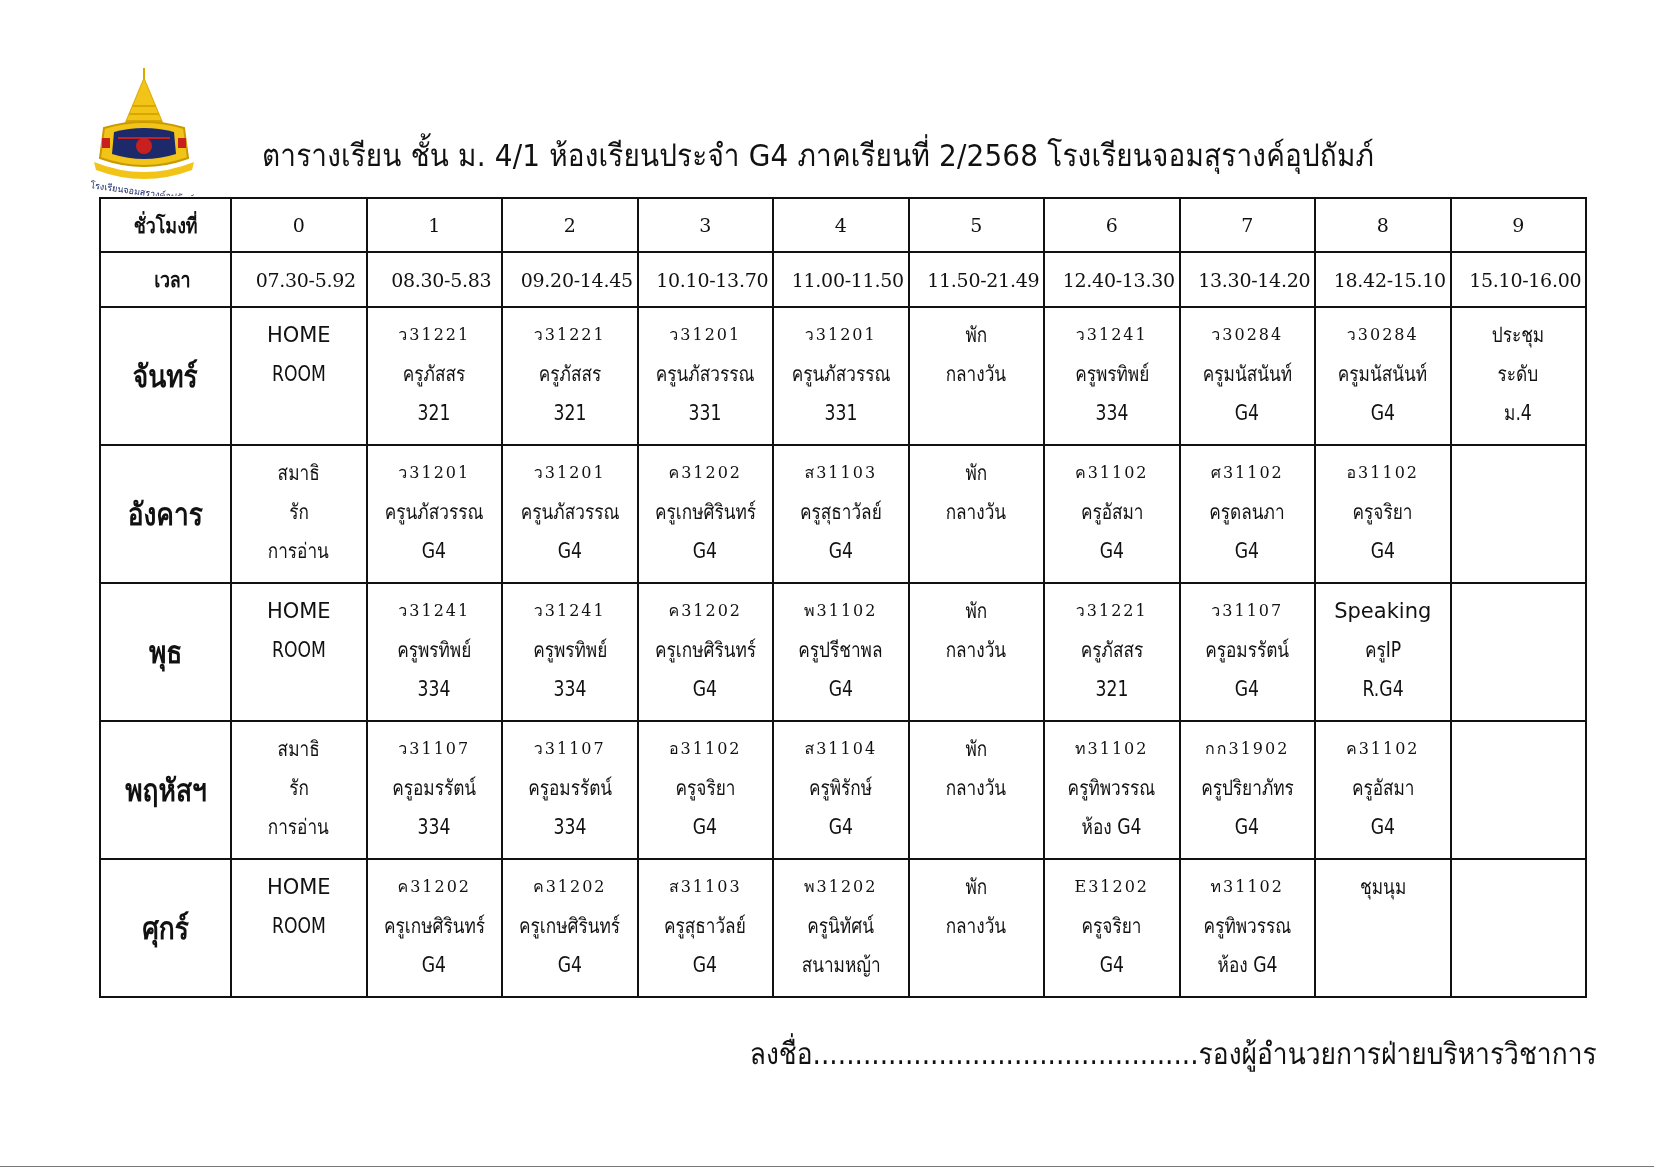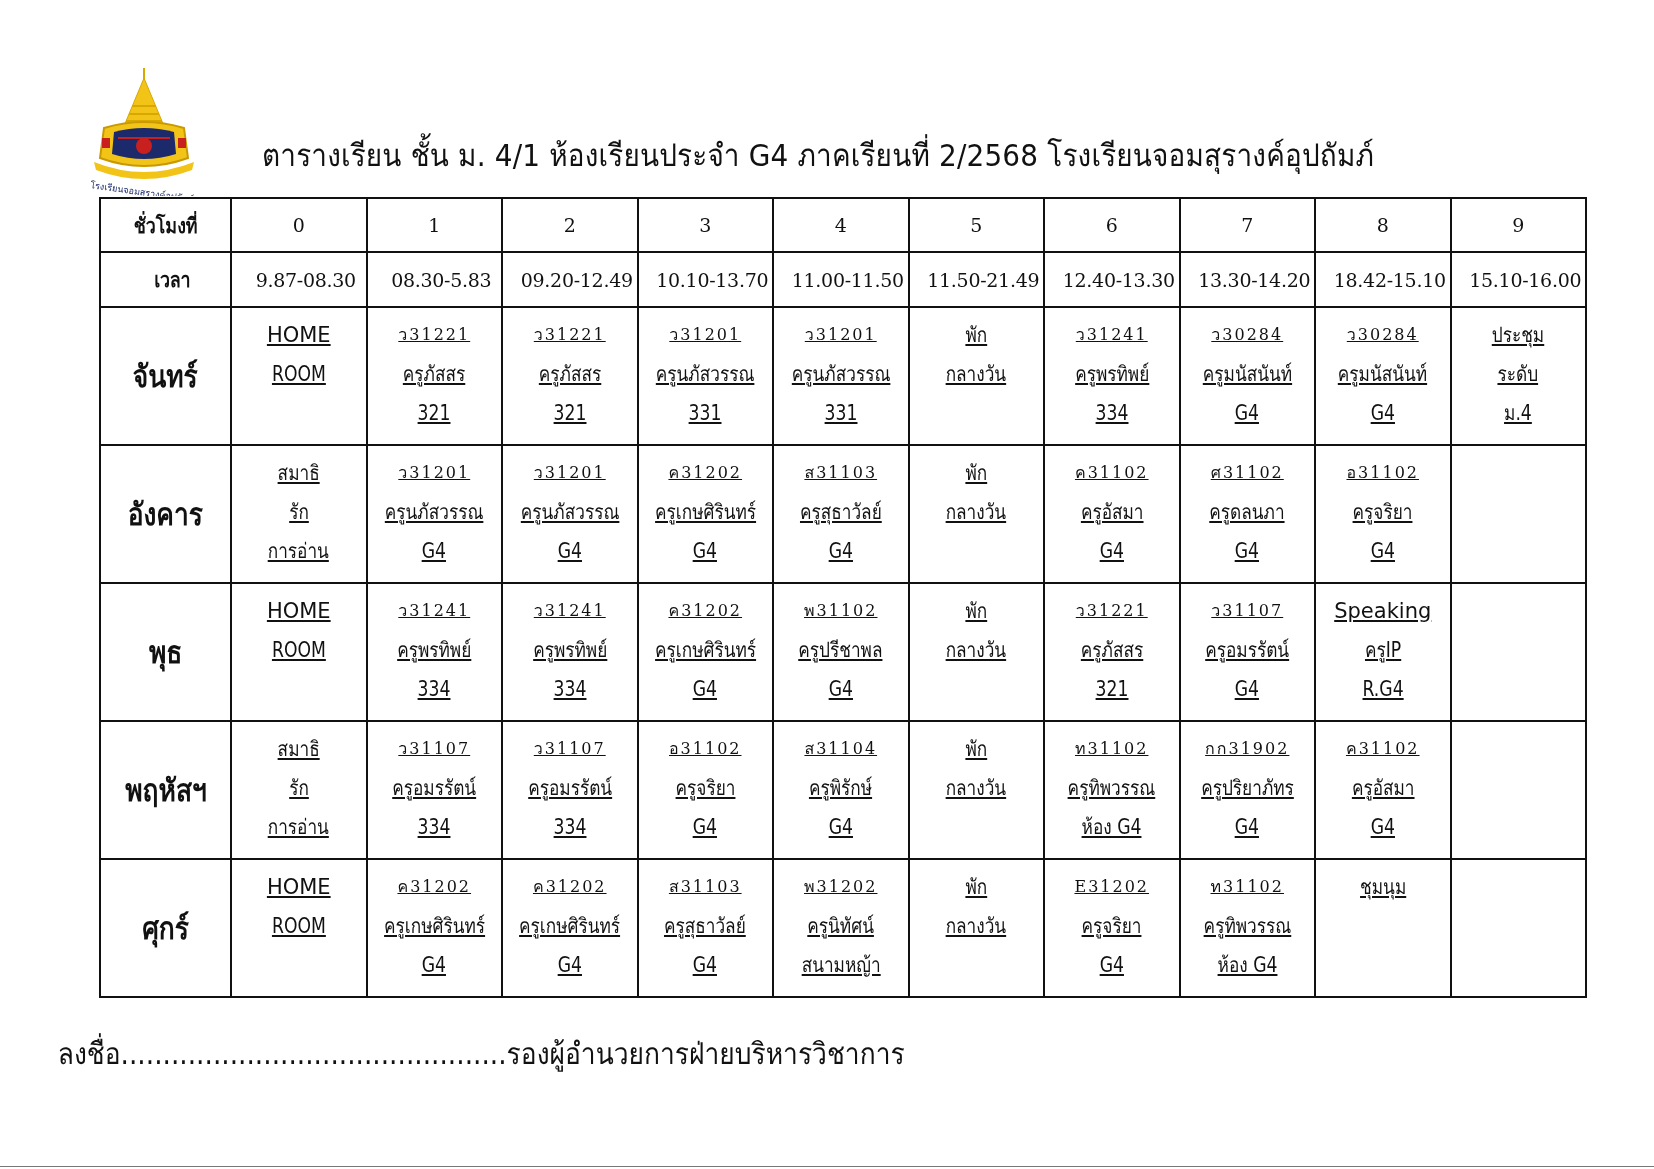--- a/index.html
+++ b/index.html
@@ -11,30 +11,30 @@
            transform: scaleX(0.9); transform-origin: left center; }
   table.schedule { position: absolute; left: 83px; top: 197px; border-collapse: collapse;
                    table-layout: fixed; width: 1486px; margin-left: 16px; }
   table.schedule td { border: 2px solid #111; text-align: center; vertical-align: middle; padding: 0; }
   .col-day { width: 131px; }
   .col-p { width: 135.5px; }
   tr.h1 td { height: 52px; font-size: 19px; }
   tr.h2 td { height: 53px; font-size: 19px; white-space: nowrap; letter-spacing: -0.3px; padding-left: 14px; }
   .hdr-label { font-family: "DejaVu Sans", sans-serif; font-weight: bold; font-size: 21px;
                transform: scaleX(0.85); display: inline-block; }
-  tr.day td { height: 136px; text-decoration: underline; }
+  tr.day td { height: 136px; }
   .day-label { font-family: "DejaVu Sans", sans-serif; font-weight: bold; font-size: 31px;
                display: inline-block; transform: scaleX(0.85); }
   .cell { display: flex; flex-direction: column; align-items: center; justify-content: flex-start;
           height: 100%; padding-top: 12px; box-sizing: border-box; }
   .cell span { display: block; height: 39px; line-height: 30px; white-space: nowrap;
                font-family: "DejaVu Sans", sans-serif; font-size: 21px; }
   .cell span.code { font-size: 16px; letter-spacing: 2px; font-family: "DejaVu Serif", serif; }
   .cell span.narrow { transform: scaleX(0.82); }
-  .sig { position: absolute; left: 0; width: 1654px; top: 1030px; text-align: left;
+  .sig { position: absolute; left: 0; width: 1654px; top: 1030px; text-align: right;
          font-family: "DejaVu Sans", sans-serif; font-size: 30px; white-space: nowrap; }
   .sig span { display: inline-block; transform: scaleX(0.88); }
   .bottom-rule { position: absolute; left: 0; right: 0; top: 1166px; height: 1px; background: #777; }
 </style>
 </head>
 <body>
 
 <div class="logo">
   <svg width="126" height="130" viewBox="0 0 126 130">
     <line x1="60" y1="2" x2="60" y2="14" stroke="#d9a800" stroke-width="2"></line>
@@ -76,23 +76,23 @@
         <td>3</td>
         <td>4</td>
         <td>5</td>
         <td>6</td>
         <td>7</td>
         <td>8</td>
         <td>9</td>
       </tr>
     <tr class="h2">
       <td><span class="hdr-label">เวลา</span></td>
-    <td>9.87-08.30</td>
+    <td>07.30-5.92</td>
         <td>08.30-5.83</td>
-        <td>09.20-12.49</td>
+        <td>09.20-14.45</td>
         <td>10.10-13.70</td>
         <td>11.00-11.50</td>
         <td>11.50-21.49</td>
         <td>12.40-13.30</td>
         <td>13.30-14.20</td>
         <td>18.42-15.10</td>
         <td>15.10-16.00</td>
       </tr>
   <tr class="day">
         <td><span class="day-label">จันทร์</span></td>

